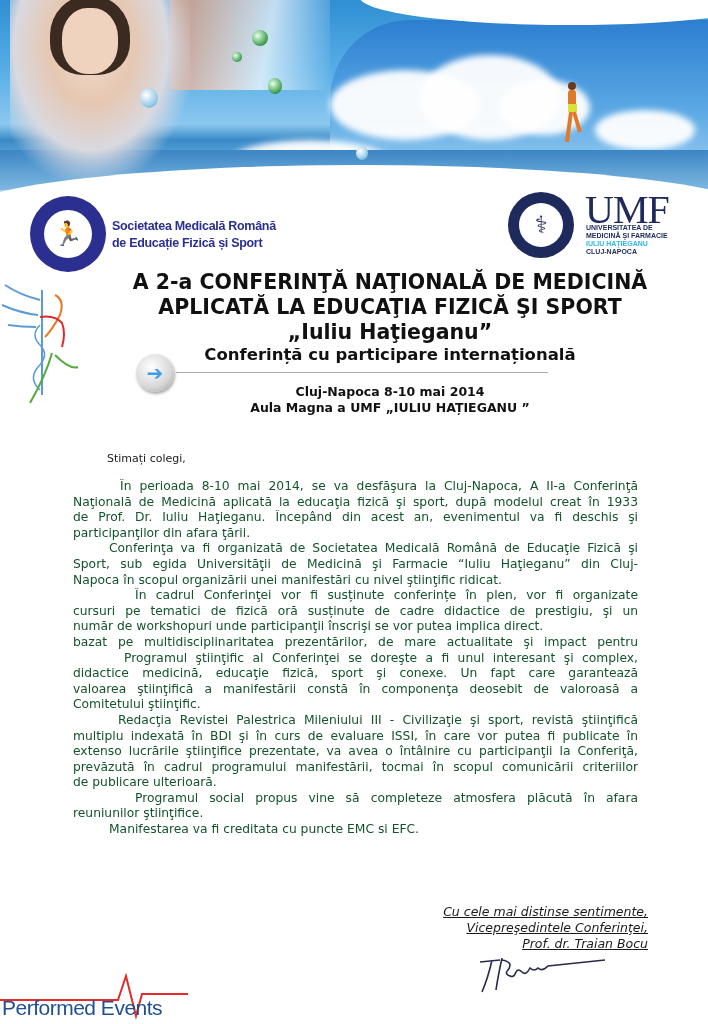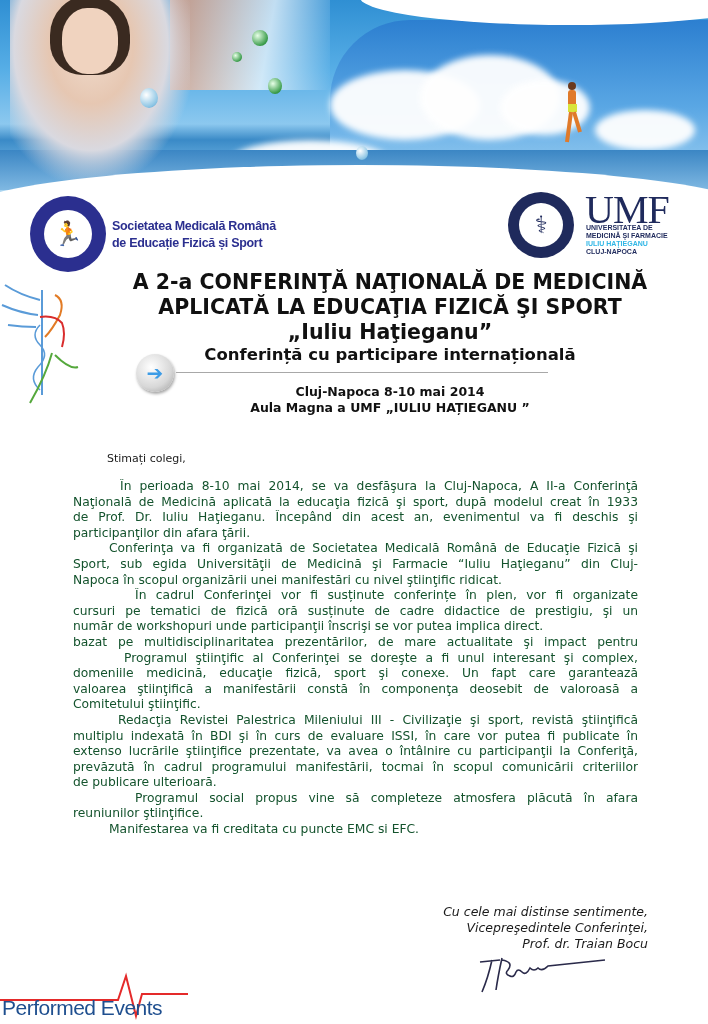--- a/index.html
+++ b/index.html
@@ -56,21 +56,21 @@
   .loc { position:absolute; left:0; width:780px; text-align:center; font-weight:bold; font-size:12.5px; color:#111; }
   .loc1 { top:384px; } .loc2 { top:400px; }
 
   
   .letter { position:absolute; left:73px; width:565px; font-family:"DejaVu Sans", sans-serif; font-size:12.3px; color:#14532d; }
   .greet { position:absolute; left:75px; top:452px; font-size:11px;margin-left:32px; }
   .ln { height:15.6px; line-height:15.6px; white-space:nowrap; text-align:justify; text-align-last:justify; overflow:hidden; }
   .ln.last { text-align-last:left; }
   .in1 { padding-left:47px; } .in2 { padding-left:36px; } .in3 { padding-left:62px; } .in4 { padding-left:51px; } .in5 { padding-left:45px; }
 
-  .closing { position:absolute; right:60px; top:904px; text-align:right; font-style:italic; font-size:12.5px; line-height:16px; color:#1a1a1a; }
+  .closing { position:absolute; right:60px; top:904px; text-align:right; font-style:italic; font-size:12.5px; line-height:16px; color:#1a1a1a;text-decoration:underline; }
   .sig { position:absolute; left:470px; top:950px; width:140px; height:44px; }
   .pe-logo { position:absolute; left:0; top:968px; width:200px; height:56px; }
   .pe-text { position:absolute; left:2px; top:996px; font-family:"Liberation Sans", sans-serif; font-size:21px; color:#1f4f8f; letter-spacing:-0.5px; }
 </style>
 </head>
 <body>
 
 <div class="banner">
   <div class="sky"></div>
   <div class="wave2"></div>
@@ -149,21 +149,21 @@
   <div class="ln">de Prof. Dr. Iuliu Haţieganu. Începând din acest an, evenimentul va fi deschis şi</div>
   <div class="ln last">participanţilor din afara ţării.</div>
   <div class="ln in2">Conferinţa va fi organizată de Societatea Medicală Română de Educaţie Fizică şi</div>
   <div class="ln">Sport, sub egida Universităţii de Medicină şi Farmacie “Iuliu Haţieganu” din Cluj-</div>
   <div class="ln last">Napoca în scopul organizării unei manifestări cu nivel ştiinţific ridicat.</div>
   <div class="ln in3">În cadrul Conferinţei vor fi susținute conferințe în plen, vor fi organizate</div>
   <div class="ln">cursuri pe tematici de fizică oră susținute de cadre didactice de prestigiu, şi un</div>
   <div class="ln last">număr de workshopuri unde participanţii înscrişi se vor putea implica direct.</div>
   <div class="ln">bazat pe multidisciplinaritatea prezentărilor, de mare actualitate şi impact pentru</div>
   <div class="ln in4">Programul ştiinţific al Conferinţei se doreşte a fi unul interesant şi complex,</div>
-  <div class="ln">domeniile medicină, educaţie fizică, sport şi conexe. Un fapt care garantează</div>
+  <div class="ln">didactice medicină, educaţie fizică, sport şi conexe. Un fapt care garantează</div>
   <div class="ln">valoarea ştiinţifică a manifestării constă în componenţa deosebit de valoroasă a</div>
   <div class="ln last">Comitetului ştiinţific.</div>
   <div class="ln in5">Redacţia Revistei Palestrica Mileniului III - Civilizaţie şi sport, revistă ştiinţifică</div>
   <div class="ln">multiplu indexată în BDI şi în curs de evaluare ISSI, în care vor putea fi publicate în</div>
   <div class="ln">extenso lucrările ştiinţifice prezentate, va avea o întâlnire cu participanţii la Conferiţă,</div>
   <div class="ln">prevăzută în cadrul programului manifestării, tocmai în scopul comunicării criteriilor</div>
   <div class="ln last">de publicare ulterioară.</div>
   <div class="ln in3">Programul social propus vine să completeze atmosfera plăcută în afara</div>
   <div class="ln last">reuniunilor ştiinţifice.</div>
   <div class="ln last in2">Manifestarea va fi creditata cu puncte EMC si EFC.</div>

